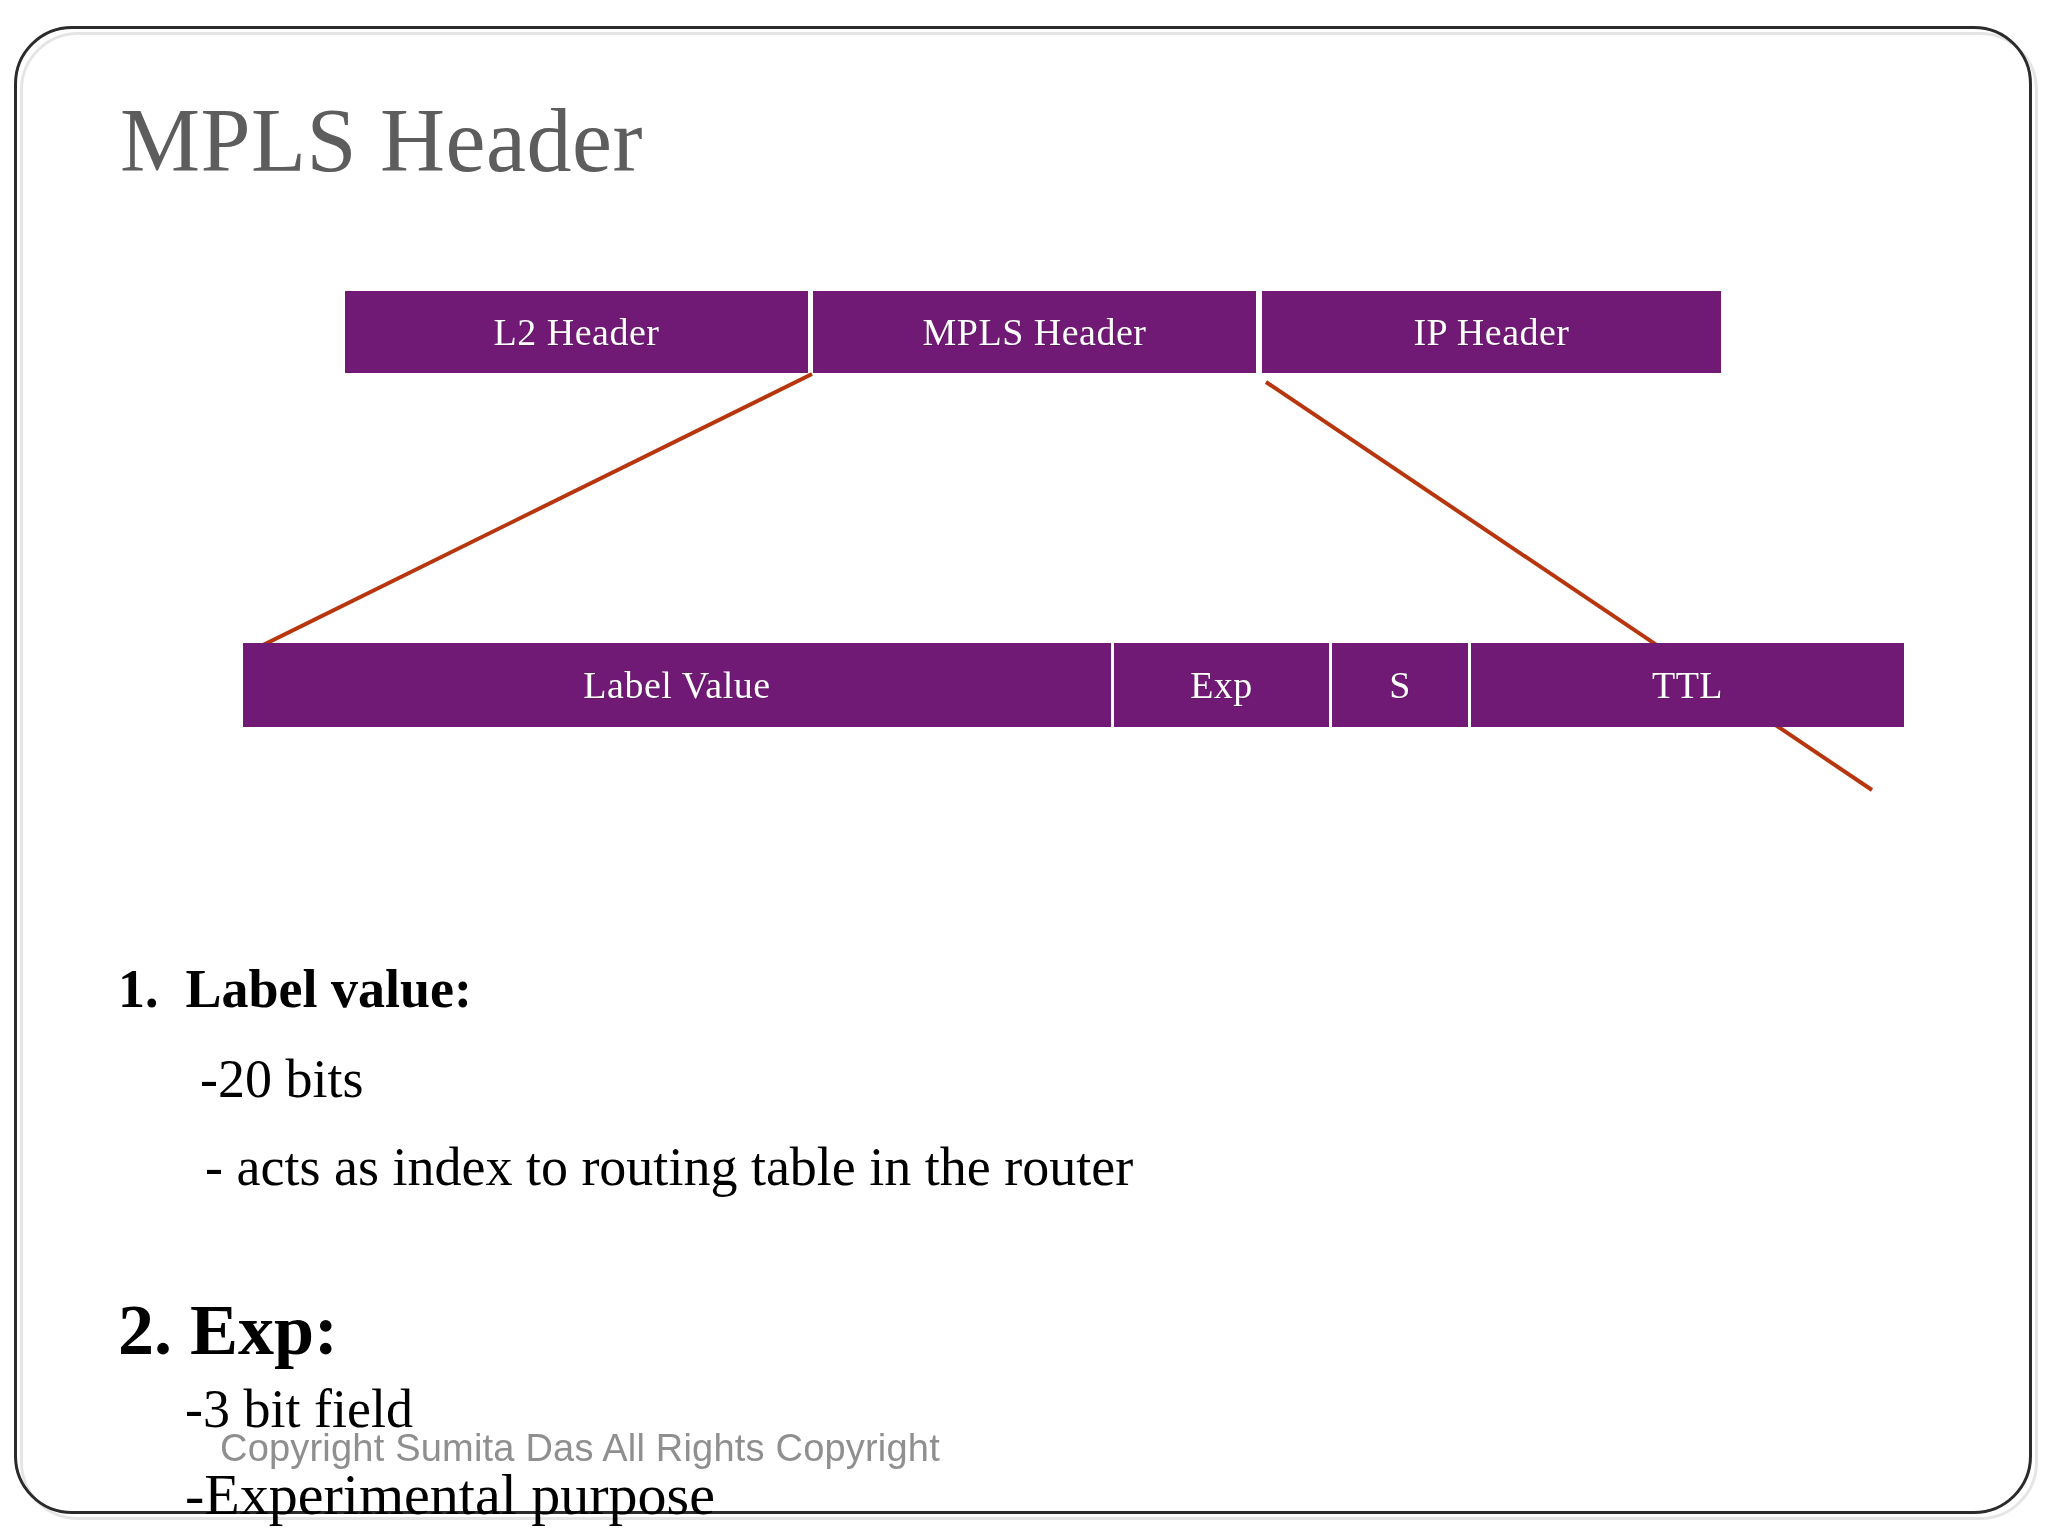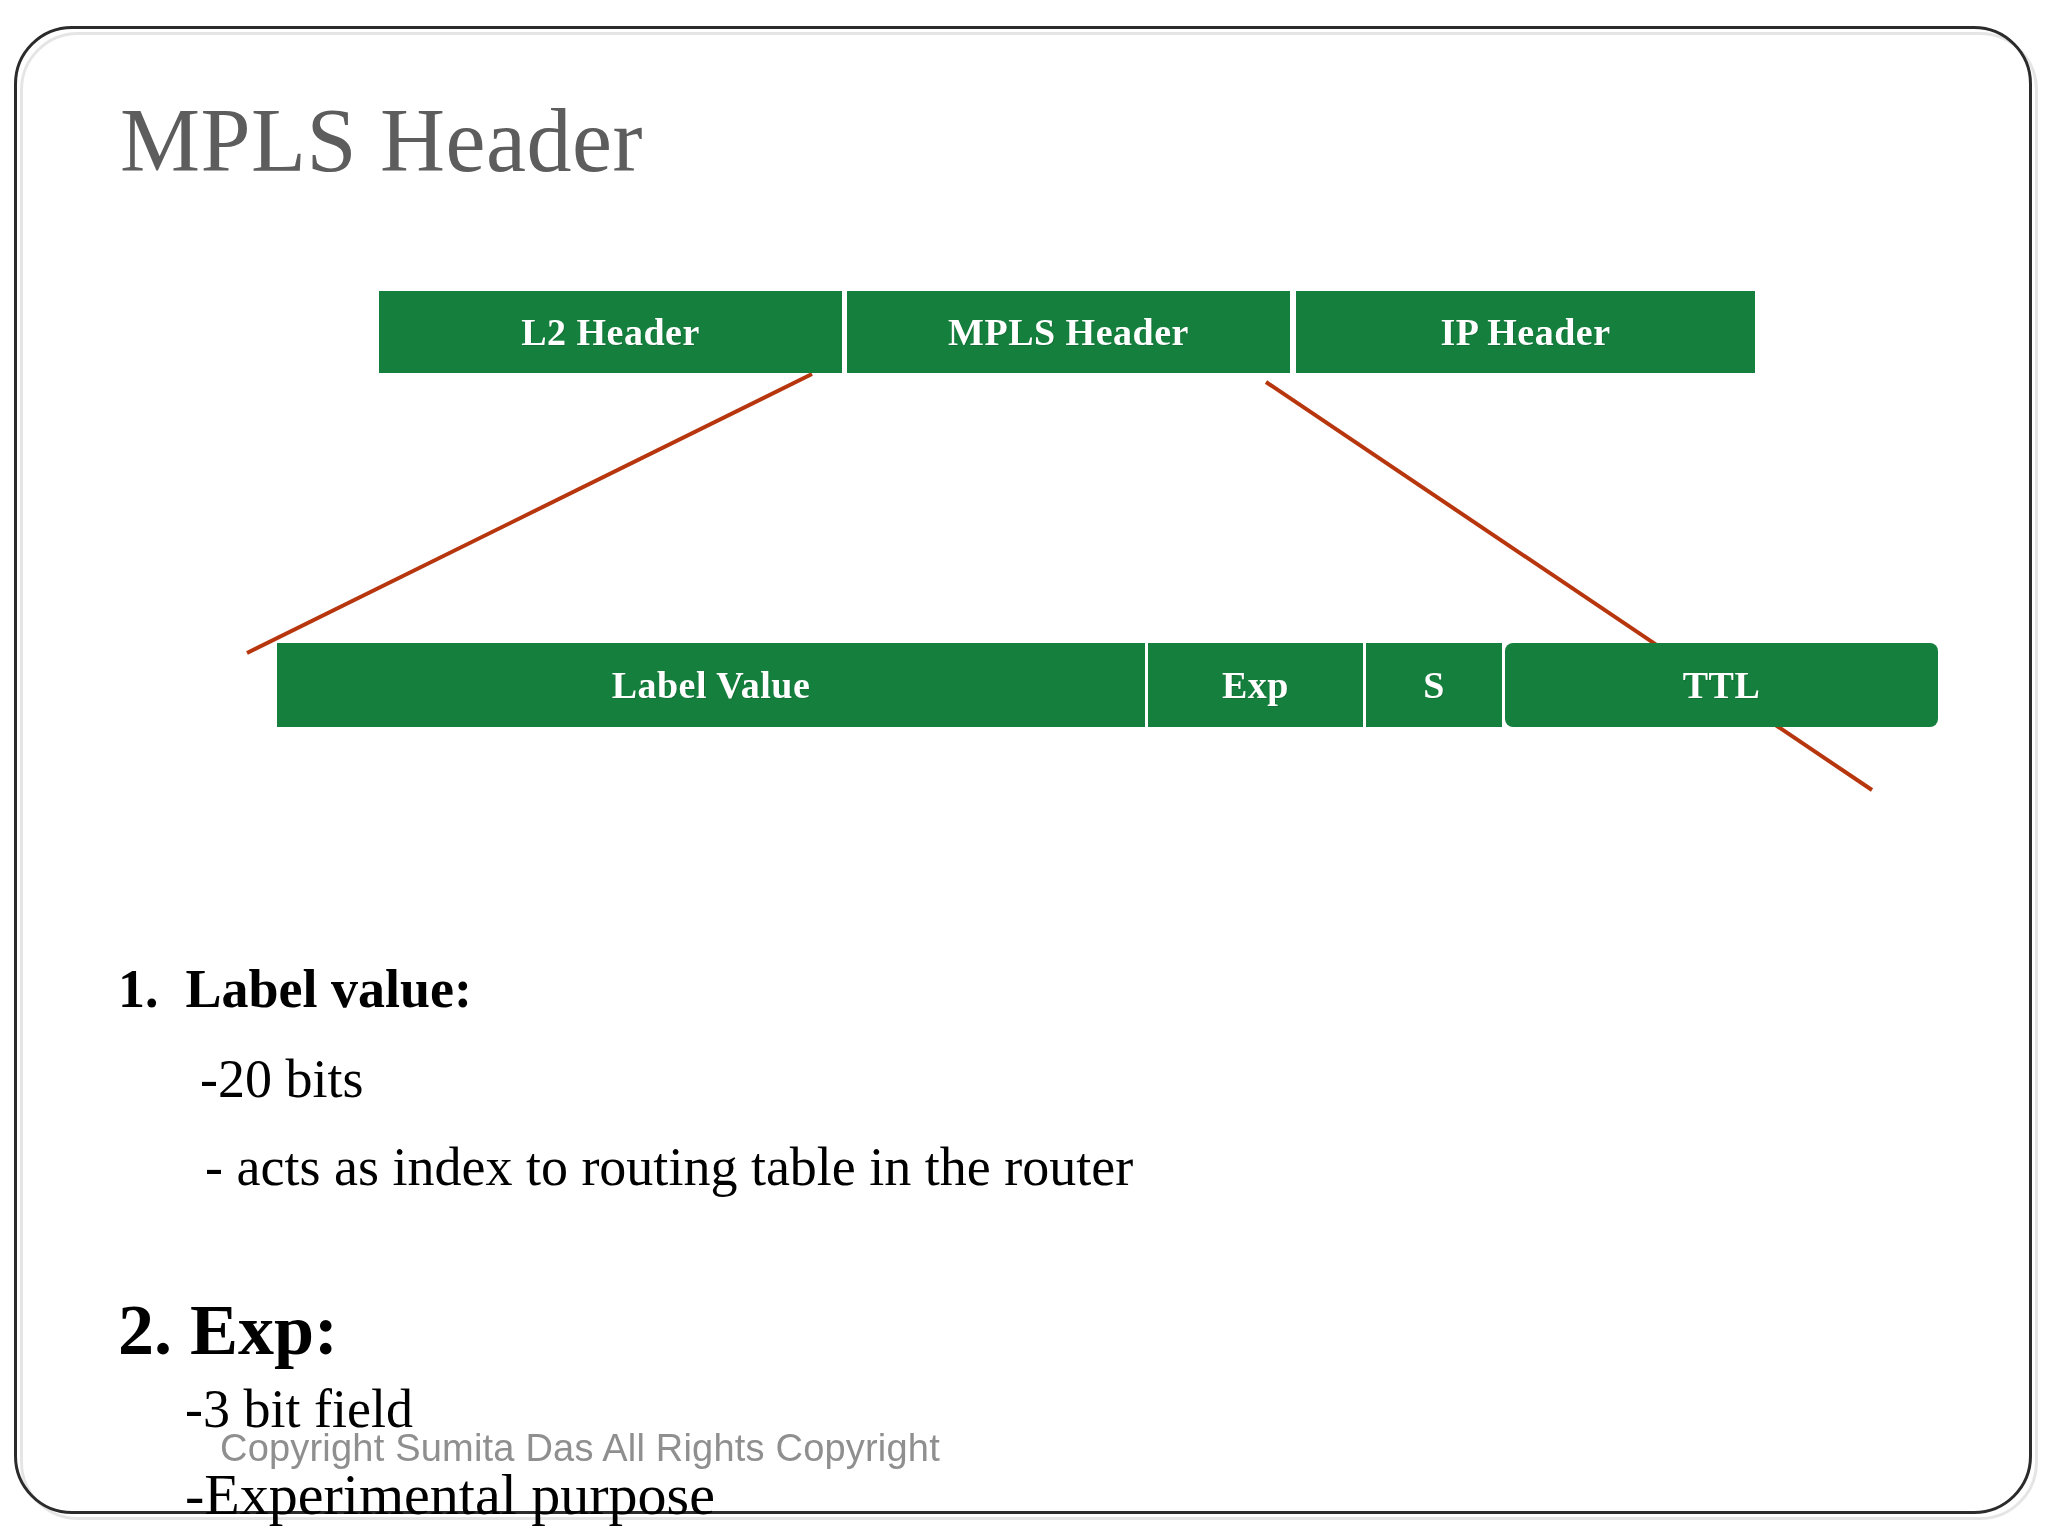--- a/index.html
+++ b/index.html
@@ -58,31 +58,30 @@
   #diagram {
     position: absolute;
     left: 0;
     top: 0;
     width: 2048px;
     height: 1536px;
     pointer-events: none;
   }
   .bar-box {
     position: absolute;
-    background: #15803d;
+    background: #701a75;
     color: #ffffff;
-    font-weight: bold;
+    font-weight: normal;
     display: flex;
     align-items: center;
     justify-content: center;
     font-size: 38px;
     letter-spacing: 0.5px;
     box-sizing: border-box;
     text-shadow: 1px 1px 0 rgba(0,0,0,0.12);
-    margin-left: 34px;
   }
   .row-top { top: 291px; height: 82px; }
   .row-bottom { top: 643px; height: 84px; }
 
   
   .body-text {
     position: absolute;
     color: #000000;
     font-size: 52px;
     line-height: 1.0;
@@ -129,21 +128,21 @@
     <line x1="1266" y1="382" x2="1872" y2="790" stroke="#B7360D" stroke-width="4"></line>
   </svg>
 
   <div class="bar-box row-top" style="left:345px; width:463px;">L2 Header</div>
   <div class="bar-box row-top" style="left:813px; width:443px;">MPLS Header</div>
   <div class="bar-box row-top" style="left:1262px; width:459px;">IP Header</div>
 
   <div class="bar-box row-bottom" style="left:1114px; width:215px;">Exp</div>
   <div class="bar-box row-bottom" style="left:243px; width:868px;">Label Value</div>
   <div class="bar-box row-bottom" style="left:1332px; width:136px;">S</div>
-  <div class="bar-box row-bottom" style="left:1471px; width:433px;border-radius:8px;">TTL</div>
+  <div class="bar-box row-bottom" style="left:1471px; width:433px;">TTL</div>
 
 
   <div class="body-text b" id="line-item1">
     <span class="num-marker">1.</span>&nbsp;&nbsp;<span>Label value:</span>
   </div>
   <div class="body-text n" id="line-item1a">-20 bits</div>
   <div class="body-text n" id="line-item1b">- acts as index to routing table in the router</div>
 
   <div class="body-text b" id="line-item2">
     <span class="num-marker">2.</span>&nbsp;<span>Exp:</span>

